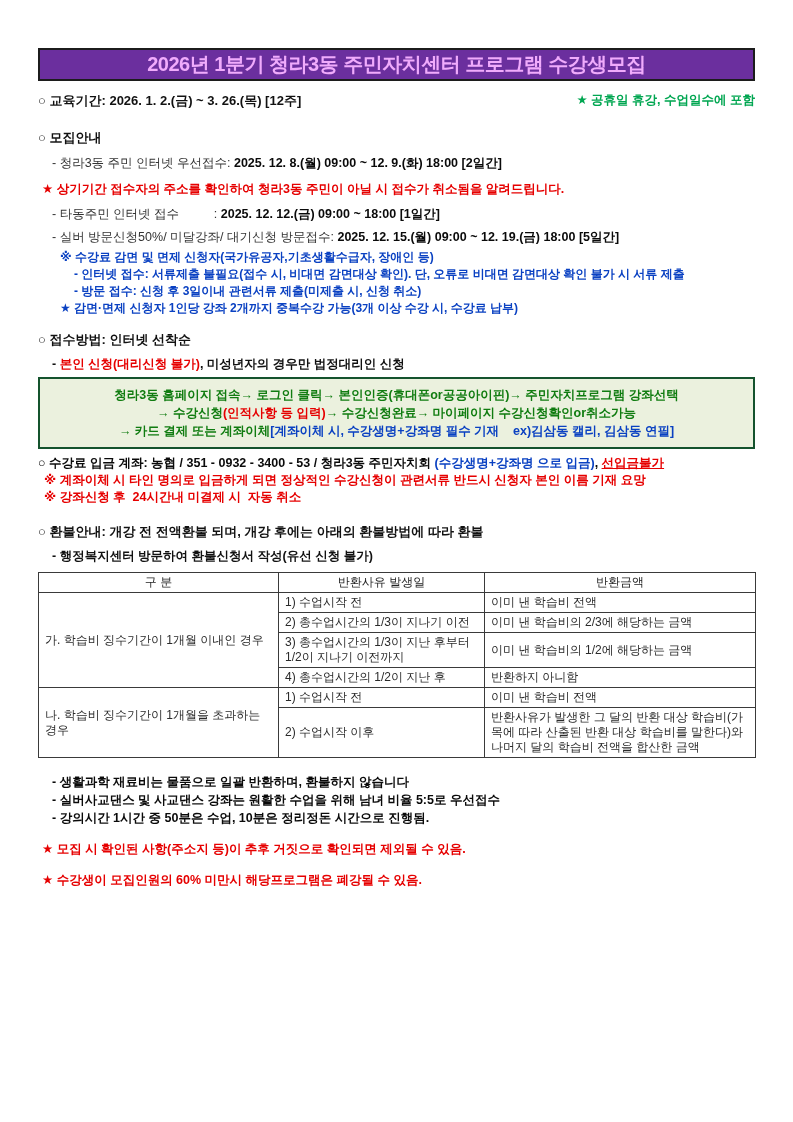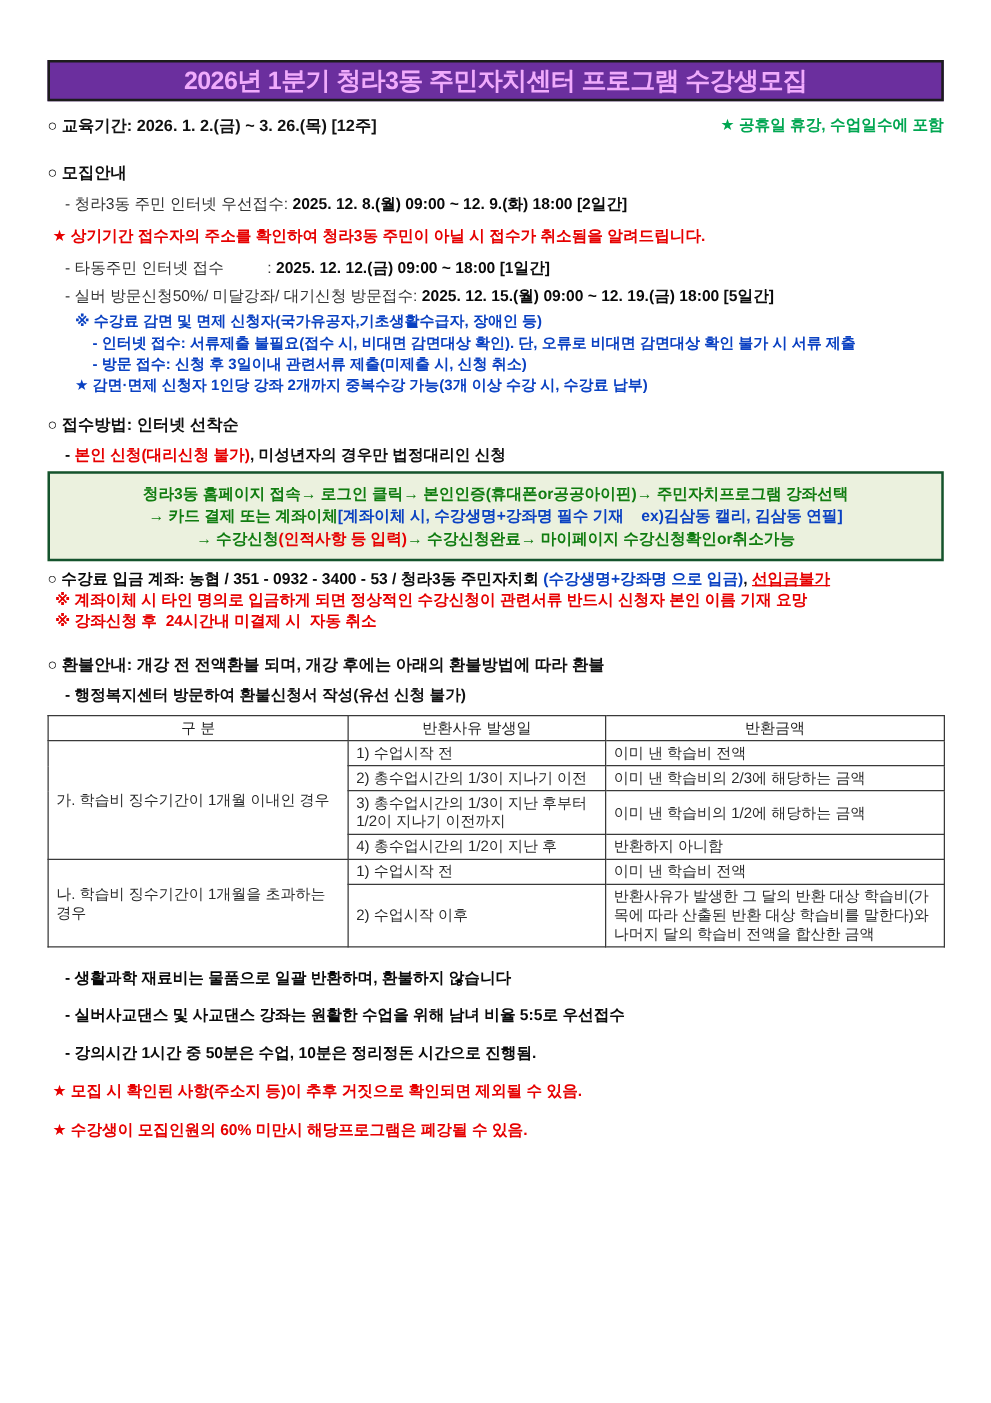--- a/index.html
+++ b/index.html
@@ -54,21 +54,21 @@
     font-size:12px; color:#2a2a2a;
   }
   table.refund td { border:1px solid #3a3a3a; padding:2px 6px; line-height:15px; vertical-align:middle; }
   table.refund td.hd { text-align:center; height:20px; color:#222; }
   table.refund td.when { height:19px; }
   table.refund col.c1 { width:240px; }
   table.refund col.c2 { width:206px; }
   table.refund col.c3 { width:271px; }
 
   .etc { margin-top:16px; }
-  .etc-item { margin-top:13px; font-size:12.5px; font-weight:bold; color:#0a0a0a; padding-left:14px; }
+  .etc-item { margin-top:1px; font-size:12.5px; font-weight:bold; color:#0a0a0a; padding-left:14px; }
   .etc-warn { margin-top:14px; font-size:12.5px; font-weight:bold; color:#E60000; padding-left:4px; }
 </style>
 </head>
 <body>
 
 <div class="page">
 
   <div class="banner">
     <span class="title line">2026년 1분기 청라3동 주민자치센터 프로그램 수강생모집</span>
   </div>
@@ -102,22 +102,22 @@
   </div>
 
   <div class="h-section line" style="margin-top:14px">○ 접수방법: 인터넷 선착순</div>
 
   <div class="apply-item">
     <span class="line">- </span><span class="red line">본인 신청(대리신청 불가)</span><span class="line">, 미성년자의 경우만 법정대리인 신청</span>
   </div>
 
   <div class="proc-box">
     <div class="pl"><span class="line">청라3동 홈페이지 접속→ 로그인 클릭→ 본인인증(휴대폰or공공아이핀)→ 주민자치프로그램 강좌선택</span></div>
+    <div class="pl"><span class="line">→ 수강신청</span><span class="red line">(인적사항 등 입력)</span><span class="line">→ 수강신청완료→ 마이페이지 수강신청확인or취소가능</span></div>
     <div class="pl"><span class="line">→ 카드 결제 또는 계좌이체</span><span class="blue line">[계좌이체 시, 수강생명+강좌명 필수 기재    ex)김삼동 캘리, 김삼동 연필]</span></div>
-    <div class="pl"><span class="line">→ 수강신청</span><span class="red line">(인적사항 등 입력)</span><span class="line">→ 수강신청완료→ 마이페이지 수강신청확인or취소가능</span></div>
   </div>
 
   <div class="account">
     <div class="main">
       <span class="line">○ 수강료 입금 계좌: 농협 / 351 - 0932 - 3400 - 53 / 청라3동 주민자치회 </span><span class="blue line">(수강생명+강좌명 으로 입금)</span><span class="line">, </span><span class="red u line">선입금불가</span>
     </div>
     <div class="note line">※ 계좌이체 시 타인 명의로 입금하게 되면 정상적인 수강신청이 관련서류 반드시 신청자 본인 이름 기재 요망</div>
     <div class="note line">※ 강좌신청 후  24시간내 미결제 시  자동 취소</div>
   </div>
 

